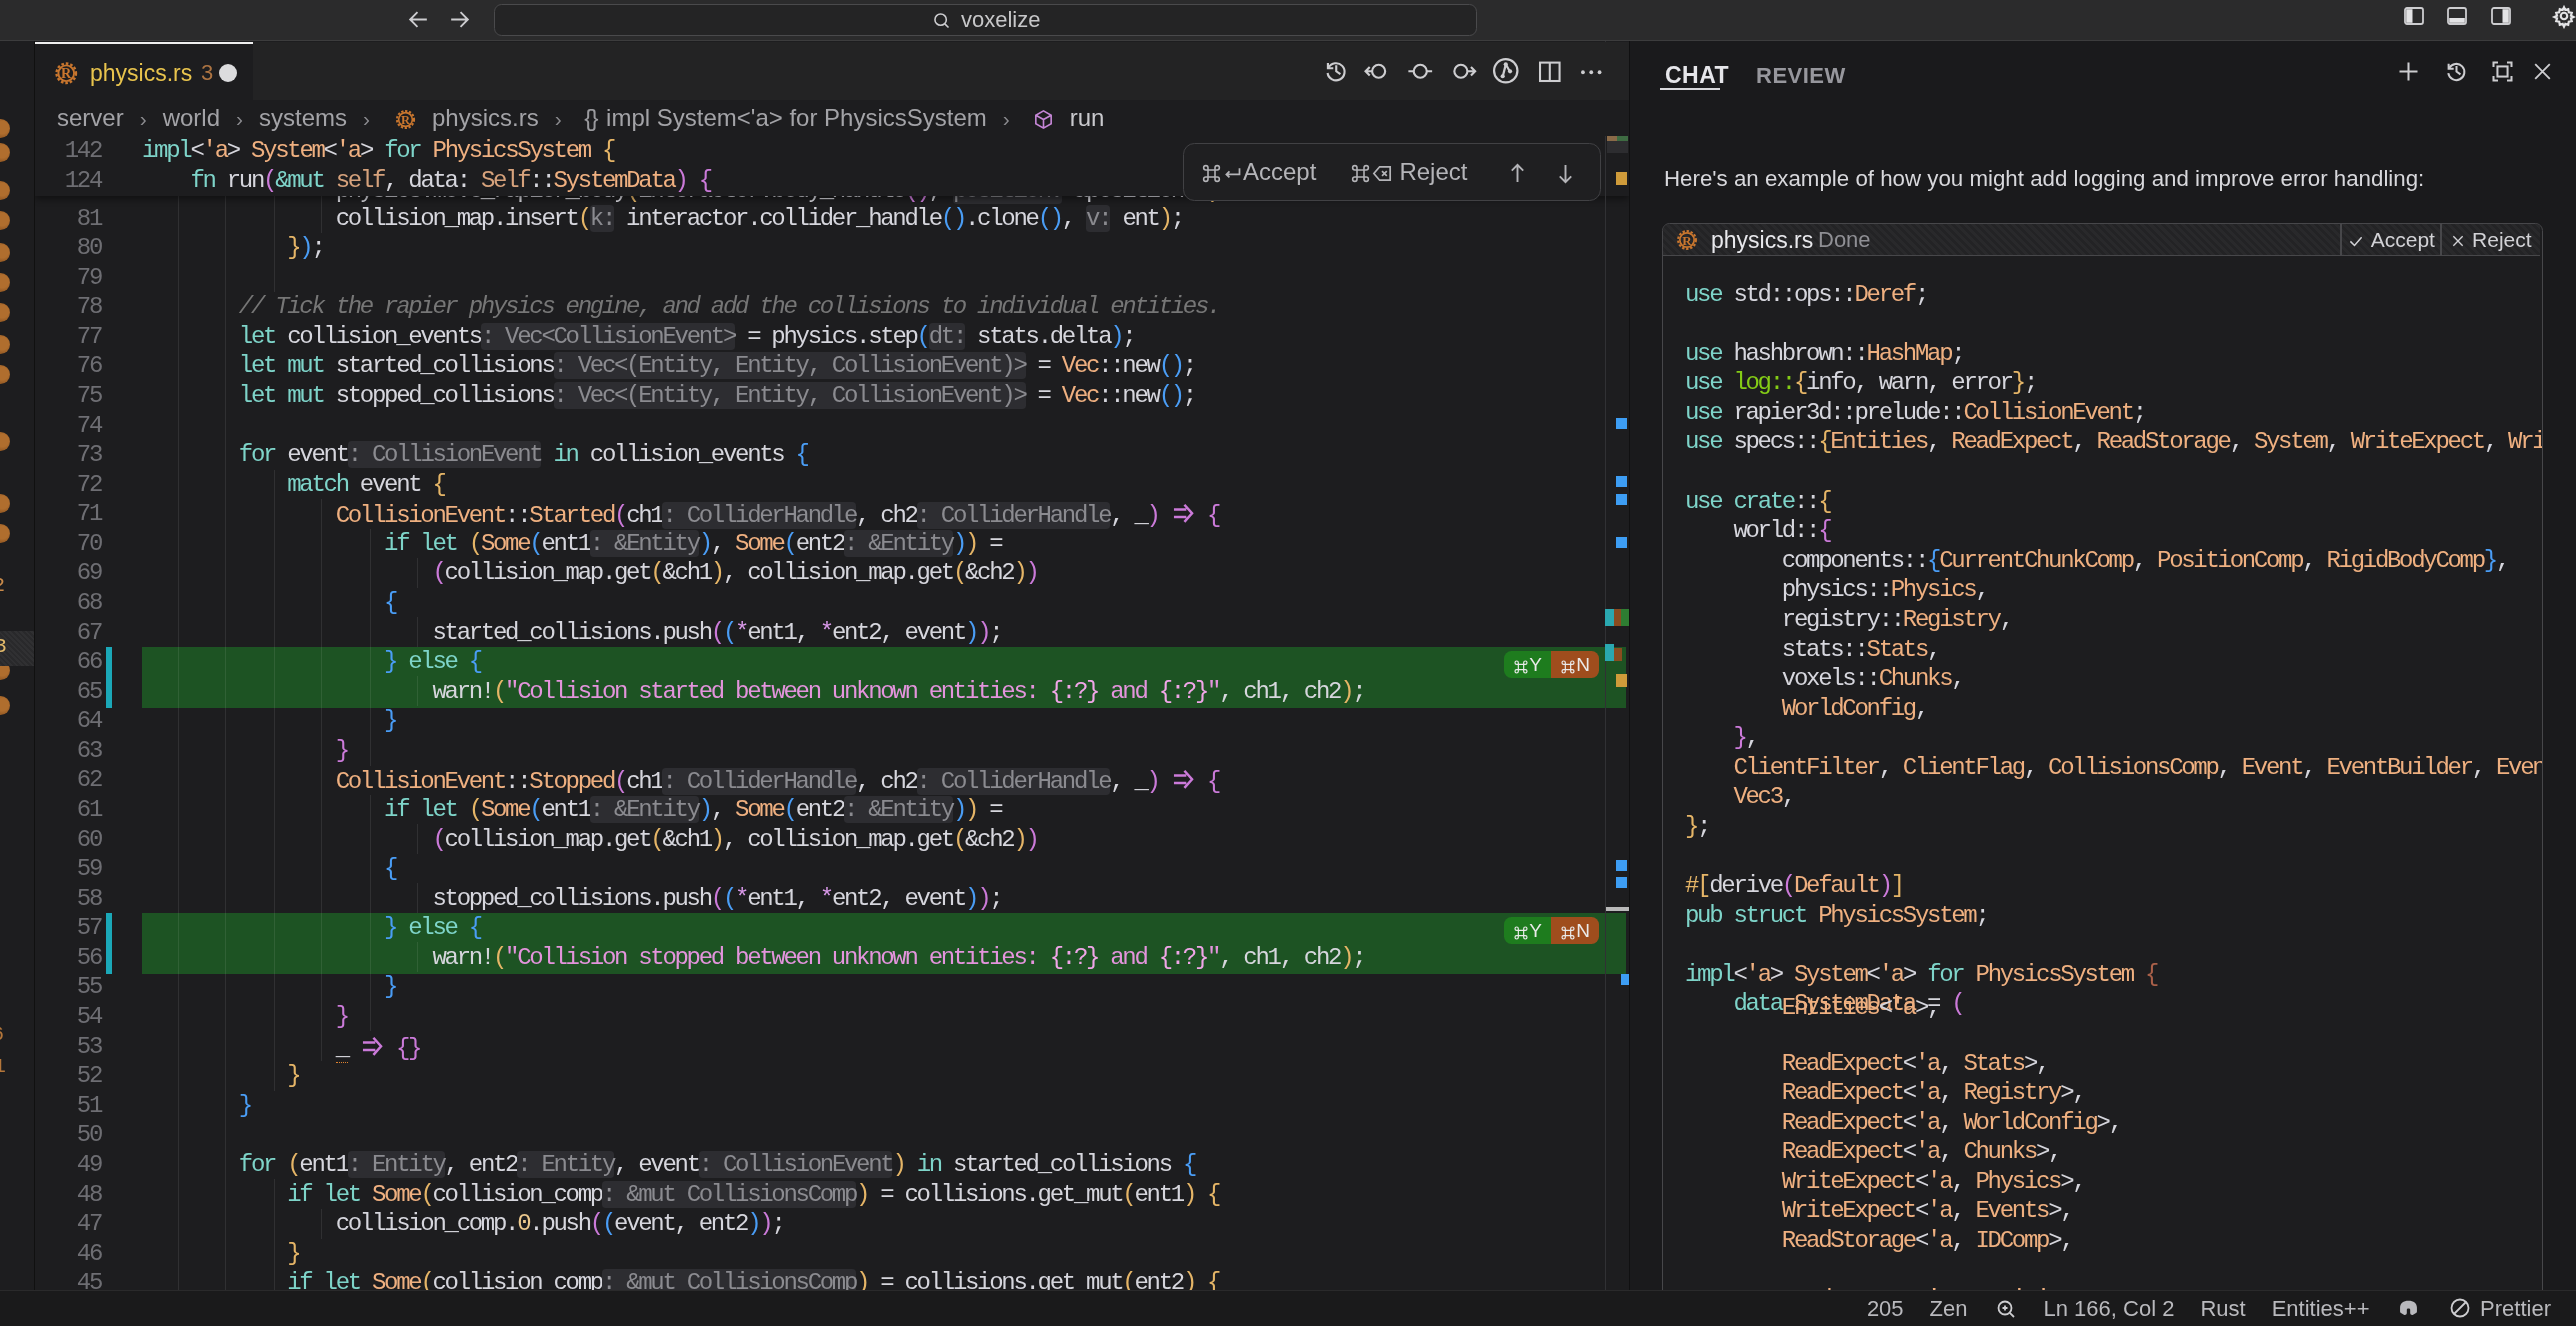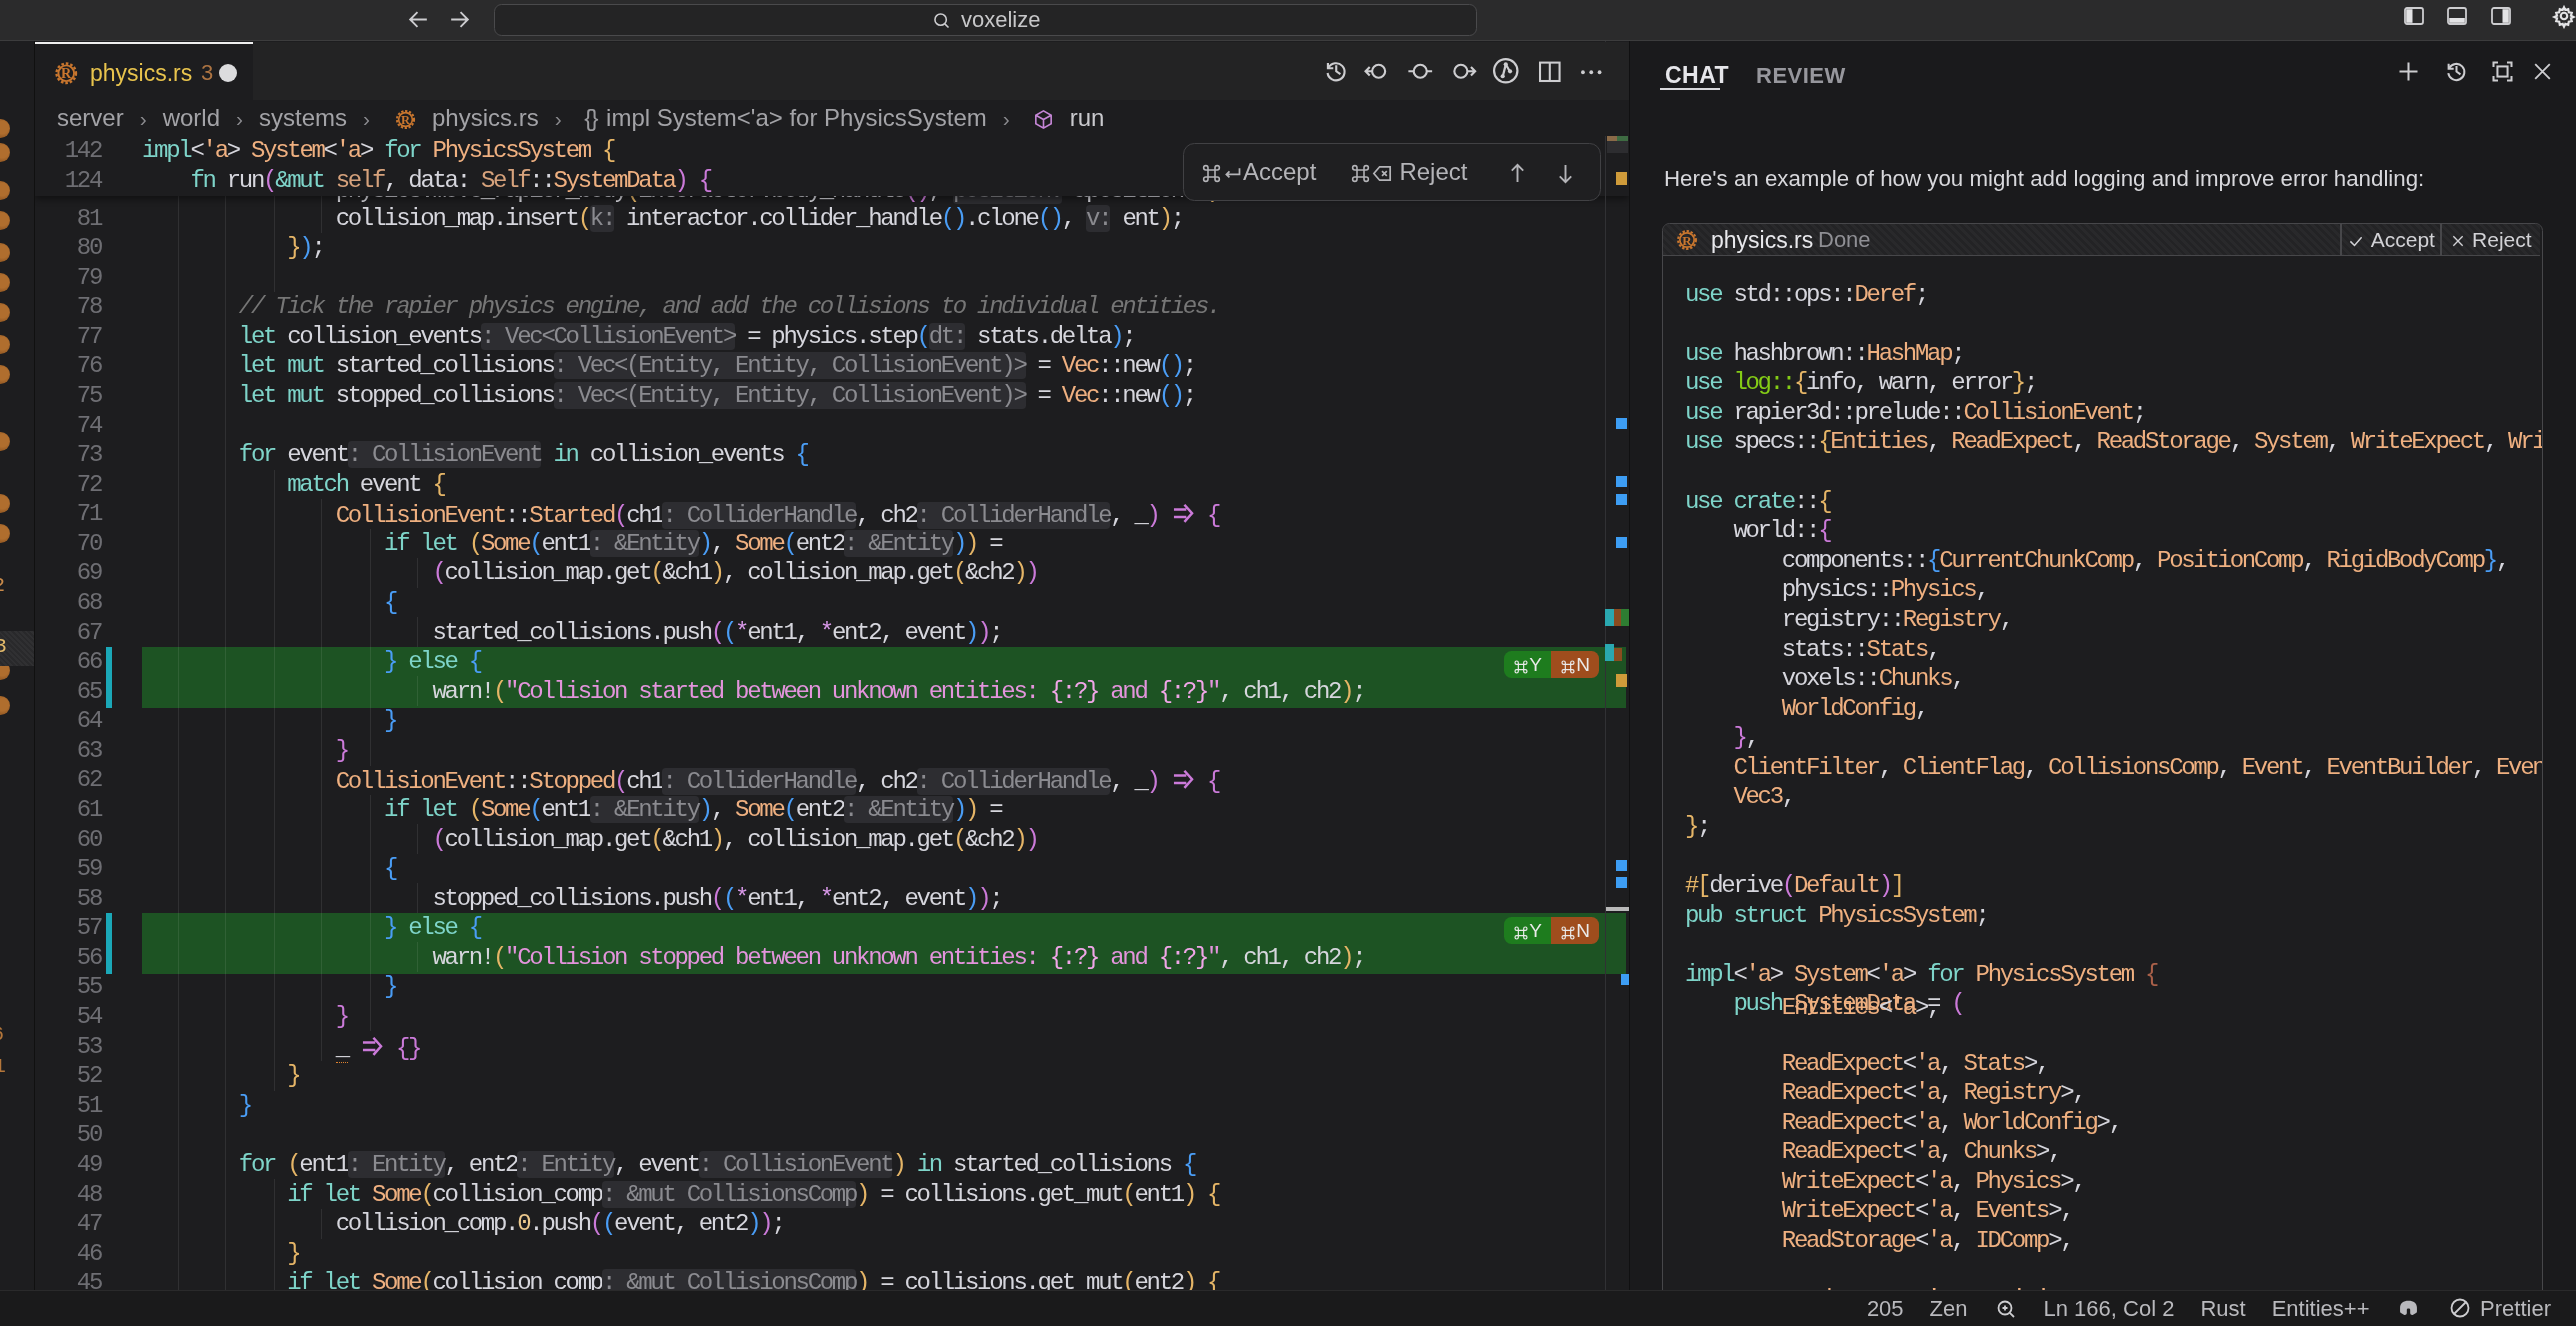--- a/index.html
+++ b/index.html
@@ -318,21 +318,21 @@
 <div class="ccl" style="top:470px"><span style="color:#efb080">        WorldConfig</span><span style="color:#d6d6dd">,</span></div>
 <div class="ccl" style="top:499px"><span style="color:#cb7ad9">    }</span><span style="color:#d6d6dd">,</span></div>
 <div class="ccl" style="top:529px"><span style="color:#efb080">    ClientFilter</span><span style="color:#d6d6dd">, </span><span style="color:#efb080">ClientFlag</span><span style="color:#d6d6dd">, </span><span style="color:#efb080">CollisionsComp</span><span style="color:#d6d6dd">, </span><span style="color:#efb080">Event</span><span style="color:#d6d6dd">, </span><span style="color:#efb080">EventBuilder</span><span style="color:#d6d6dd">, </span><span style="color:#efb080">Events</span></div>
 <div class="ccl" style="top:558px"><span style="color:#efb080">    Vec3</span><span style="color:#d6d6dd">,</span></div>
 <div class="ccl" style="top:588px"><span style="color:#e5b567">}</span><span style="color:#d6d6dd">;</span></div>
 <div class="ccl" style="top:618px"></div>
 <div class="ccl" style="top:647px"><span style="color:#e5b567">#[</span><span style="color:#d6d6dd">derive</span><span style="color:#cb7ad9">(</span><span style="color:#efb080">Default</span><span style="color:#cb7ad9">)</span><span style="color:#e5b567">]</span></div>
 <div class="ccl" style="top:677px"><span style="color:#7ed4c9">pub struct</span><span style="color:#d6d6dd"> </span><span style="color:#efb080">PhysicsSystem</span><span style="color:#d6d6dd">;</span></div>
 <div class="ccl" style="top:706px"></div>
 <div class="ccl" style="top:736px"><span style="color:#7ed4c9">impl</span><span style="color:#d6d6dd">&lt;</span><span style="color:#efb080">'a</span><span style="color:#d6d6dd">&gt; </span><span style="color:#efb080">System</span><span style="color:#d6d6dd">&lt;</span><span style="color:#efb080">'a</span><span style="color:#d6d6dd">&gt; </span><span style="color:#7ed4c9">for</span><span style="color:#d6d6dd"> </span><span style="color:#efb080">PhysicsSystem</span><span style="color:#d6d6dd"> </span><span style="color:#a96049">{</span></div>
-<div class="ccl" style="top:765px"><span style="color:#7ed4c9">    push</span><span style="color:#d6d6dd"> </span><span style="color:#efb080">SystemData</span><span style="color:#d6d6dd"> = </span><span style="color:#cb7ad9">(</span></div>
+<div class="ccl" style="top:765px"><span style="color:#7ed4c9">    data</span><span style="color:#d6d6dd"> </span><span style="color:#efb080">SystemData</span><span style="color:#d6d6dd"> = </span><span style="color:#cb7ad9">(</span></div>
 <div class="ccl" style="top:769px"><span style="color:#efb080">        Entities</span><span style="color:#d6d6dd">&lt;</span><span style="color:#efb080">'a</span><span style="color:#d6d6dd">&gt;,</span></div>
 <div class="ccl" style="top:825px"><span style="color:#efb080">        ReadExpect</span><span style="color:#d6d6dd">&lt;</span><span style="color:#efb080">'a</span><span style="color:#d6d6dd">, </span><span style="color:#efb080">Stats</span><span style="color:#d6d6dd">&gt;,</span></div>
 <div class="ccl" style="top:854px"><span style="color:#efb080">        ReadExpect</span><span style="color:#d6d6dd">&lt;</span><span style="color:#efb080">'a</span><span style="color:#d6d6dd">, </span><span style="color:#efb080">Registry</span><span style="color:#d6d6dd">&gt;,</span></div>
 <div class="ccl" style="top:884px"><span style="color:#efb080">        ReadExpect</span><span style="color:#d6d6dd">&lt;</span><span style="color:#efb080">'a</span><span style="color:#d6d6dd">, </span><span style="color:#efb080">WorldConfig</span><span style="color:#d6d6dd">&gt;,</span></div>
 <div class="ccl" style="top:913px"><span style="color:#efb080">        ReadExpect</span><span style="color:#d6d6dd">&lt;</span><span style="color:#efb080">'a</span><span style="color:#d6d6dd">, </span><span style="color:#efb080">Chunks</span><span style="color:#d6d6dd">&gt;,</span></div>
 <div class="ccl" style="top:943px"><span style="color:#efb080">        WriteExpect</span><span style="color:#d6d6dd">&lt;</span><span style="color:#efb080">'a</span><span style="color:#d6d6dd">, </span><span style="color:#efb080">Physics</span><span style="color:#d6d6dd">&gt;,</span></div>
 <div class="ccl" style="top:972px"><span style="color:#efb080">        WriteExpect</span><span style="color:#d6d6dd">&lt;</span><span style="color:#efb080">'a</span><span style="color:#d6d6dd">, </span><span style="color:#efb080">Events</span><span style="color:#d6d6dd">&gt;,</span></div>
 <div class="ccl" style="top:1002px"><span style="color:#efb080">        ReadStorage</span><span style="color:#d6d6dd">&lt;</span><span style="color:#efb080">'a</span><span style="color:#d6d6dd">, </span><span style="color:#efb080">IDComp</span><span style="color:#d6d6dd">&gt;,</span></div>
 <div class="ccl" style="top:1061px"><span style="color:#efb080">        ReadStorage</span><span style="color:#d6d6dd">&lt;</span><span style="color:#efb080">'a</span><span style="color:#d6d6dd">, </span><span style="color:#efb080">PositionComp</span><span style="color:#d6d6dd">&gt;,</span></div>
   </div>

